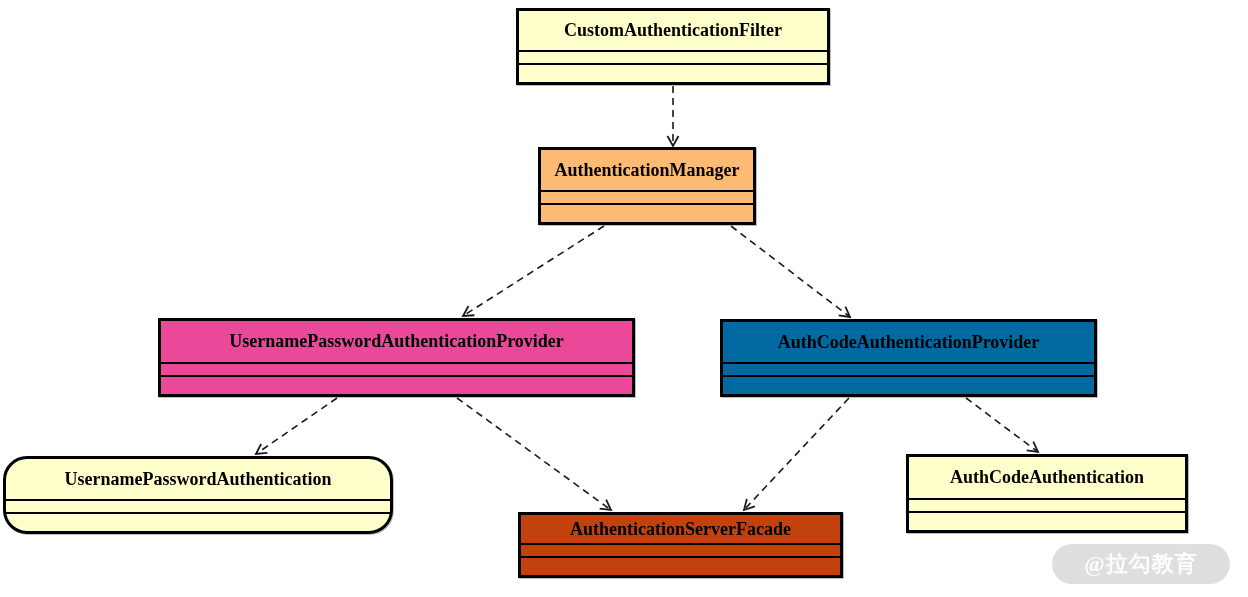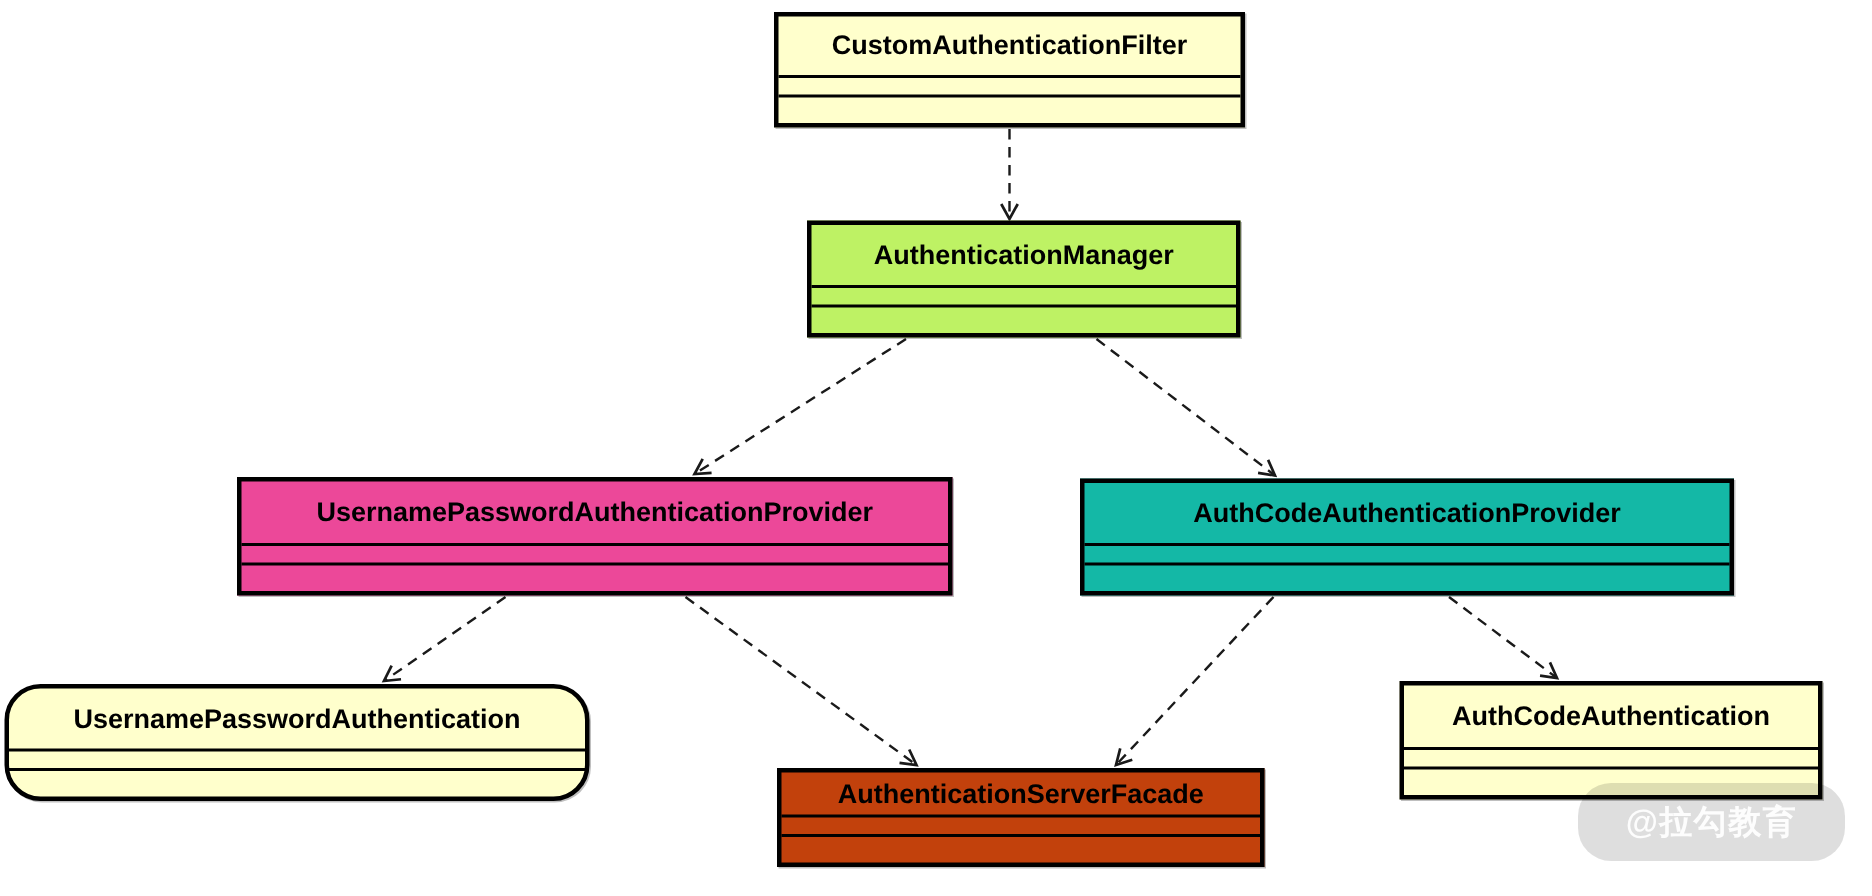--- a/index.html
+++ b/index.html
@@ -2,21 +2,21 @@
 <html><head>
 <meta charset="utf-8">
 <style>
   html, body { margin: 0; padding: 0; background: #ffffff; }
   .stage {
     position: relative;
     width: 1248px;
     height: 597px;
     background: #ffffff;
     overflow: hidden;
-    font-family: Liberation Sans, sans-serif;
+    font-family: Liberation Serif, serif;
   }
   #edges-layer {
     position: absolute;
     left: 0; top: 0;
     width: 1248px; height: 597px;
     pointer-events: none;
   }
   .dep-edge {
     stroke: #1a1a1a;
     stroke-width: 1.6;
@@ -84,46 +84,46 @@
       <line x1="849" y1="398" x2="744" y2="510" class="dep-edge" marker-end="url(#openArrow)"></line>
       <line x1="966" y1="398" x2="1038" y2="452" class="dep-edge" marker-end="url(#openArrow)"></line>
     </svg>
 
   <div id="boxes-layer">
       <div class="uml-class" style="left: 516px; top: 8px; width: 314px; height: 77px; background: rgb(255, 255, 204); border-color: rgb(0, 0, 0);">
     <div class="uml-title">CustomAuthenticationFilter</div>
     <div class="uml-attrs"></div>
     <div class="uml-methods"></div>
   </div>
-      <div class="uml-class" style="left: 538px; top: 147px; width: 289px; height: 78px; background: #bef264; border-color: rgb(0, 0, 0);">
+      <div class="uml-class" style="left: 538px; top: 147px; width: 218px; height: 78px; background: #fdba74; border-color: rgb(0, 0, 0);">
     <div class="uml-title">AuthenticationManager</div>
     <div class="uml-attrs"></div>
     <div class="uml-methods"></div>
   </div>
       <div class="uml-class" style="left: 158px; top: 318px; width: 477px; height: 79px; background: #ec4899; border-color: rgb(0, 0, 0);">
     <div class="uml-title">UsernamePasswordAuthenticationProvider</div>
     <div class="uml-attrs"></div>
     <div class="uml-methods"></div>
   </div>
-      <div class="uml-class" style="left: 720px; top: 319px; width: 436px; height: 78px; background: #14b8a6; border-color: rgb(0, 0, 0);">
+      <div class="uml-class" style="left: 720px; top: 319px; width: 377px; height: 78px; background: #0369a1; border-color: rgb(0, 0, 0);">
     <div class="uml-title">AuthCodeAuthenticationProvider</div>
     <div class="uml-attrs"></div>
     <div class="uml-methods"></div>
   </div>
       <div class="uml-class" style="left: 3px; top: 456px; width: 390px; height: 78px; background: rgb(255, 255, 204); border-color: rgb(0, 0, 0); border-radius: 24px;">
     <div class="uml-title">UsernamePasswordAuthentication</div>
     <div class="uml-attrs"></div>
     <div class="uml-methods"></div>
   </div>
       <div class="uml-class" style="left: 518px; top: 512px; width: 325px; height: 66px; background: #c2410c; border-color: rgb(0, 0, 0);">
     <div class="uml-title">AuthenticationServerFacade</div>
     <div class="uml-attrs"></div>
     <div class="uml-methods"></div>
   </div>
-      <div class="uml-class" style="left: 933px; top: 454px; width: 282px; height: 79px; background: rgb(255, 255, 204); border-color: rgb(0, 0, 0);">
+      <div class="uml-class" style="left: 906px; top: 454px; width: 282px; height: 79px; background: rgb(255, 255, 204); border-color: rgb(0, 0, 0);">
     <div class="uml-title">AuthCodeAuthentication</div>
     <div class="uml-attrs"></div>
     <div class="uml-methods"></div>
   </div>
     </div>
 
-  <div class="watermark" id="watermark" style="left: 1052px; top: 522px; width: 178px; height: 52px;">@拉勾教育</div>
+  <div class="watermark" id="watermark" style="left: 1052px; top: 544px; width: 178px; height: 40px;">@拉勾教育</div>
 </div>
 
 </body></html>

